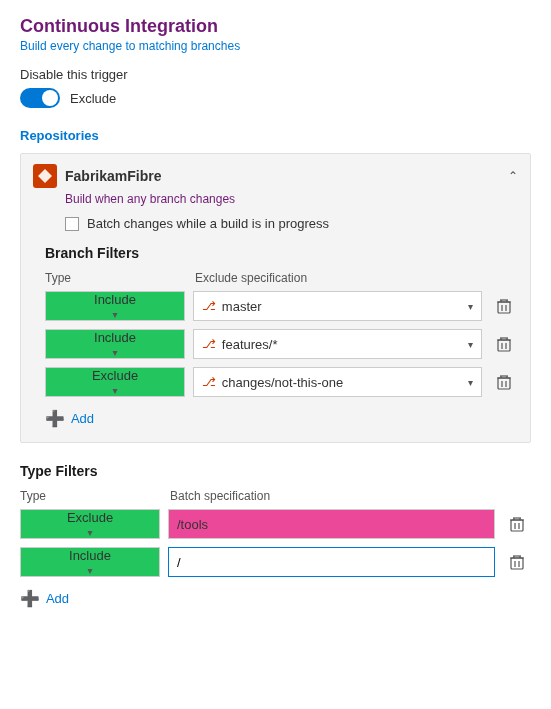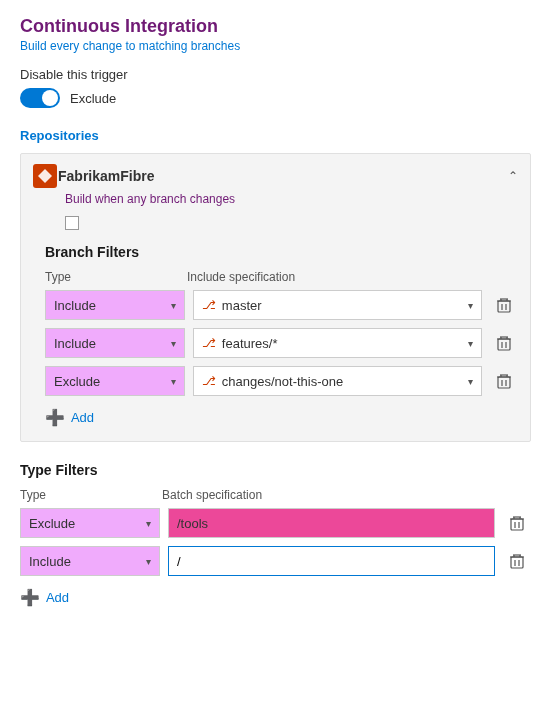--- a/index.html
+++ b/index.html
@@ -68,21 +68,21 @@
     }
     .repo-item {
       background: #f4f4f4;
       border: 1px solid #e0e0e0;
       border-radius: 2px;
       padding: 10px 12px;
     }
     .repo-header {
       display: flex;
       align-items: center;
-      gap: 1px;
+      gap: 8px;
       margin-bottom: 4px;
     }
     .repo-icon {
       width: 24px;
       height: 24px;
       background: #cc3c00;
       border-radius: 3px;
       display: flex;
       align-items: center;
       justify-content: center;
@@ -130,21 +130,21 @@
       padding-left: 12px;
     }
     .filters-title {
       font-size: 14px;
       font-weight: 700;
       color: #1a1a1a;
       margin-bottom: 10px;
     }
     .filters-header-row {
       display: flex;
-      gap: 2px;
+      gap: 10px;
       margin-bottom: 6px;
     }
     .col-type-header {
       width: 140px;
       font-size: 12px;
       color: #555;
       flex-shrink: 0;
     }
     .col-spec-header {
       flex: 1;
@@ -154,28 +154,29 @@
     .filter-row {
       display: flex;
       align-items: center;
       gap: 8px;
       margin-bottom: 8px;
     }
     .type-dropdown {
       width: 140px;
       height: 30px;
       border: 1px solid #ccc;
-      background: #f0abfc;
+      background: #22c55e;
       display: flex;
       align-items: center;
       justify-content: space-between;
       padding: 0 8px;
       cursor: pointer;
       flex-shrink: 0;
       font-size: 13px;
+      flex-direction: column;
     }
     .spec-dropdown {
       flex: 1;
       height: 30px;
       border: 1px solid #ccc;
       background: #fff;
       display: flex;
       align-items: center;
       gap: 6px;
       padding: 0 8px;
@@ -261,27 +262,28 @@
           <svg width="16" height="16" viewBox="0 0 16 16" fill="none" xmlns="http://www.w3.org/2000/svg">
             <polygon points="8,1 15,8 8,15 1,8" fill="white" opacity="0.9"></polygon>
           </svg>
         </div>
         <span class="repo-name">FabrikamFibre</span>
         <span class="chevron-up">⌃</span>
       </div>
       <div class="repo-description">Build when any branch changes</div>
       <div class="batch-row">
         <div class="checkbox"></div>
+        <span class="batch-label">Batch changes while a build is in progress</span>
       </div>
 
       <div class="filters-section">
         <div class="filters-title">Branch Filters</div>
         <div class="filters-header-row">
           <div class="col-type-header">Type</div>
-          <div class="col-spec-header">Include specification</div>
+          <div class="col-spec-header">Exclude specification</div>
         </div>
 
         <div class="filter-row">
           <div class="type-dropdown">
             <span class="type-label">Include</span>
             <span class="dropdown-chevron">▾</span>
           </div>
           <div class="spec-dropdown">
             <span class="spec-icon">⎇</span>
             <span class="spec-text">master</span>

